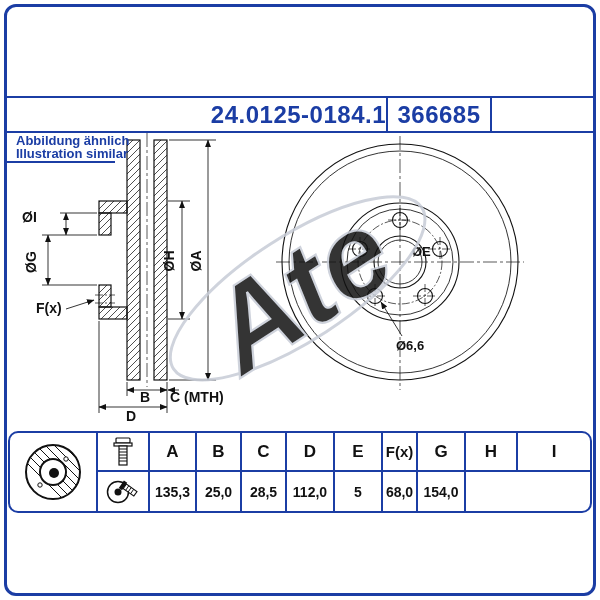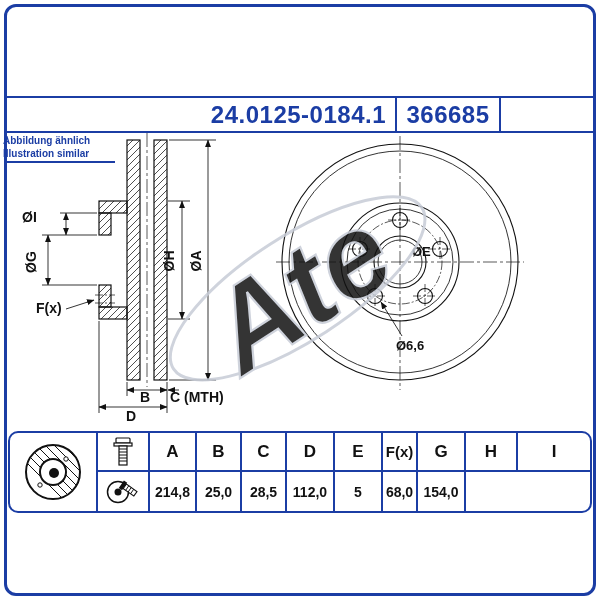--- a/index.html
+++ b/index.html
@@ -5,25 +5,25 @@
   html,body{margin:0;padding:0;background:#fff;width:600px;height:600px;overflow:hidden;
     font-family:"Liberation Sans", sans-serif;}
   .stage{position:relative;width:600px;height:600px;background:#fff;}
   :root{--blue:#1b3da4;--ink:#111;}
   .frame{position:absolute;left:4px;top:4px;right:4px;bottom:4px;border:3px solid var(--blue);
     border-radius:12px;pointer-events:none;}
   
   .header-band{position:absolute;left:5px;right:5px;top:96px;height:33px;
     border-top:2px solid var(--blue);border-bottom:2px solid var(--blue);display:flex;align-items:stretch;}
   .hcell{display:flex;align-items:center;color:var(--blue);font-weight:bold;font-size:24px;letter-spacing:0.5px;}
-  .hcell.c1{flex:0 0 381px;justify-content:flex-end;padding-right:9px;border-right:2px solid var(--blue);}
+  .hcell.c1{flex:0 0 381px;justify-content:flex-end;padding-right:0;border-right:2px solid var(--blue);}
   .hcell.c2{flex:0 0 102px;justify-content:center;border-right:2px solid var(--blue);}
   .hcell.c3{flex:1;}
   
-  .note{position:absolute;left:3px;top:134px;color:var(--blue);font-size:10px;font-weight:600;line-height:13px;}
+  .note{position:absolute;left:16px;top:134px;color:var(--blue);font-size:13px;font-weight:600;line-height:13px;}
   .note-underline{position:absolute;left:5px;top:161px;width:110px;height:2px;background:var(--blue);}
   
   svg.drawing{position:absolute;left:0;top:0;width:600px;height:600px;}
   svg.drawing text{font-family:"Liberation Sans", sans-serif;font-weight:bold;fill:#111;}
   .dim{font-size:14px;}
   .dim-sm{font-size:13px;}
   .part{fill:url(#hatch);stroke:#111;stroke-width:1.2;}
   .ln{stroke:#111;stroke-width:1.1;fill:none;}
   .xln{stroke:#111;stroke-width:0.85;fill:none;}
   .cl{stroke:#111;stroke-width:0.7;fill:none;stroke-dasharray:14 3 3 3;}
@@ -226,21 +226,21 @@
     <div class="cell head rowtop" style="grid-row:1">A</div>
     <div class="cell head rowtop" style="grid-row:1">B</div>
     <div class="cell head rowtop" style="grid-row:1">C</div>
     <div class="cell head rowtop" style="grid-row:1">D</div>
     <div class="cell head rowtop" style="grid-row:1">E</div>
     <div class="cell head rowtop col-f" style="grid-row:1">F(x)</div>
     <div class="cell head rowtop" style="grid-row:1">G</div>
     <div class="cell head rowtop" style="grid-row:1">H</div>
     <div class="cell head rowtop lastcol" style="grid-row:1">I</div>
 
-    <div class="cell val" style="grid-row:2">214,8</div>
+    <div class="cell val" style="grid-row:2">135,3</div>
     <div class="cell val" style="grid-row:2">25,0</div>
     <div class="cell val" style="grid-row:2">28,5</div>
     <div class="cell val" style="grid-row:2">112,0</div>
     <div class="cell val" style="grid-row:2">5</div>
     <div class="cell val" style="grid-row:2">68,0</div>
     <div class="cell val" style="grid-row:2">154,0</div>
   </div>
 
 </div>
 

